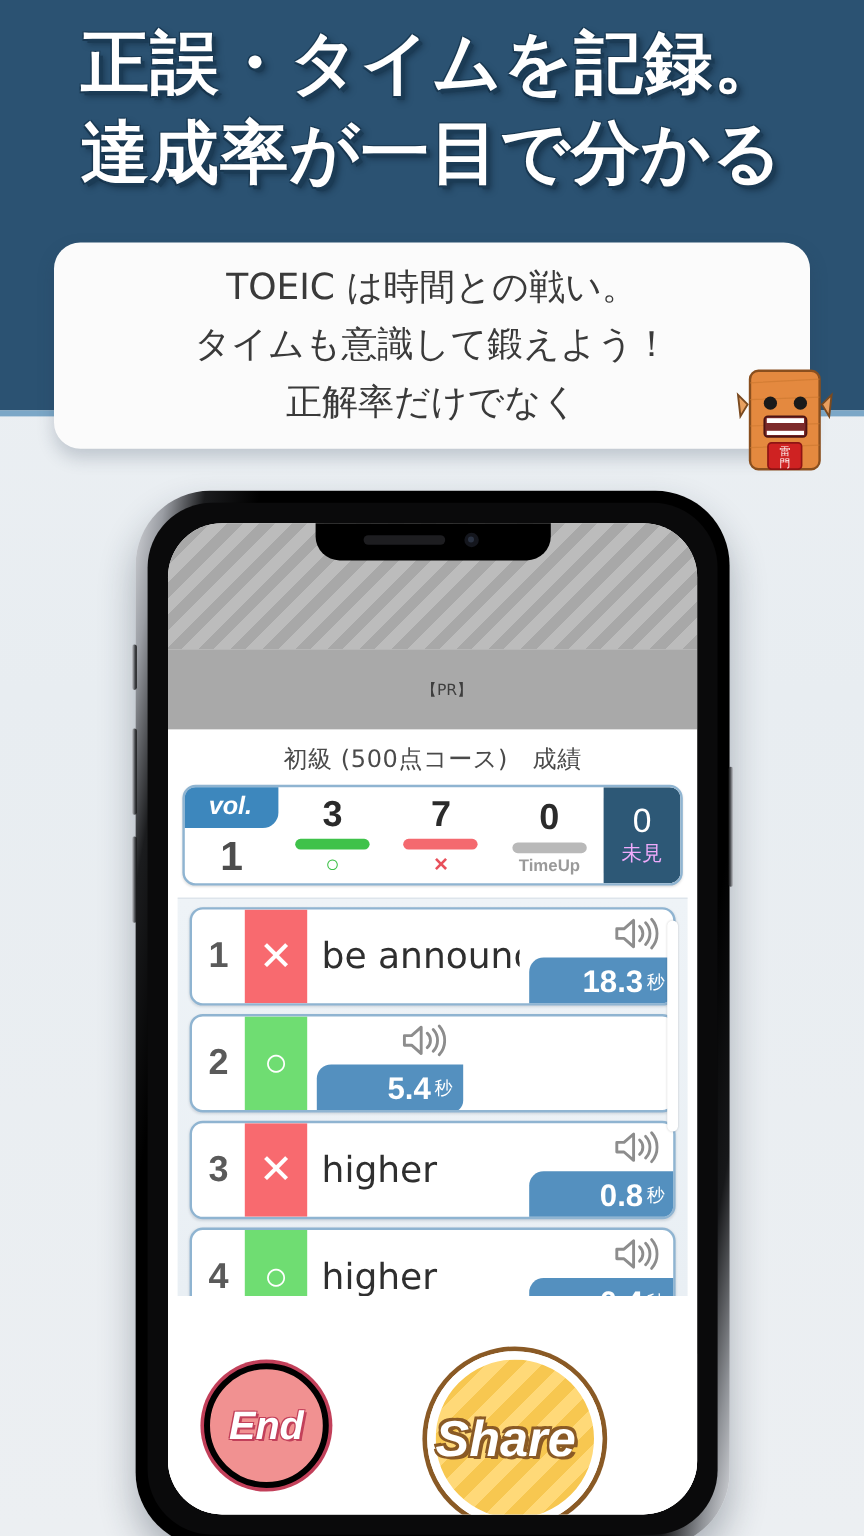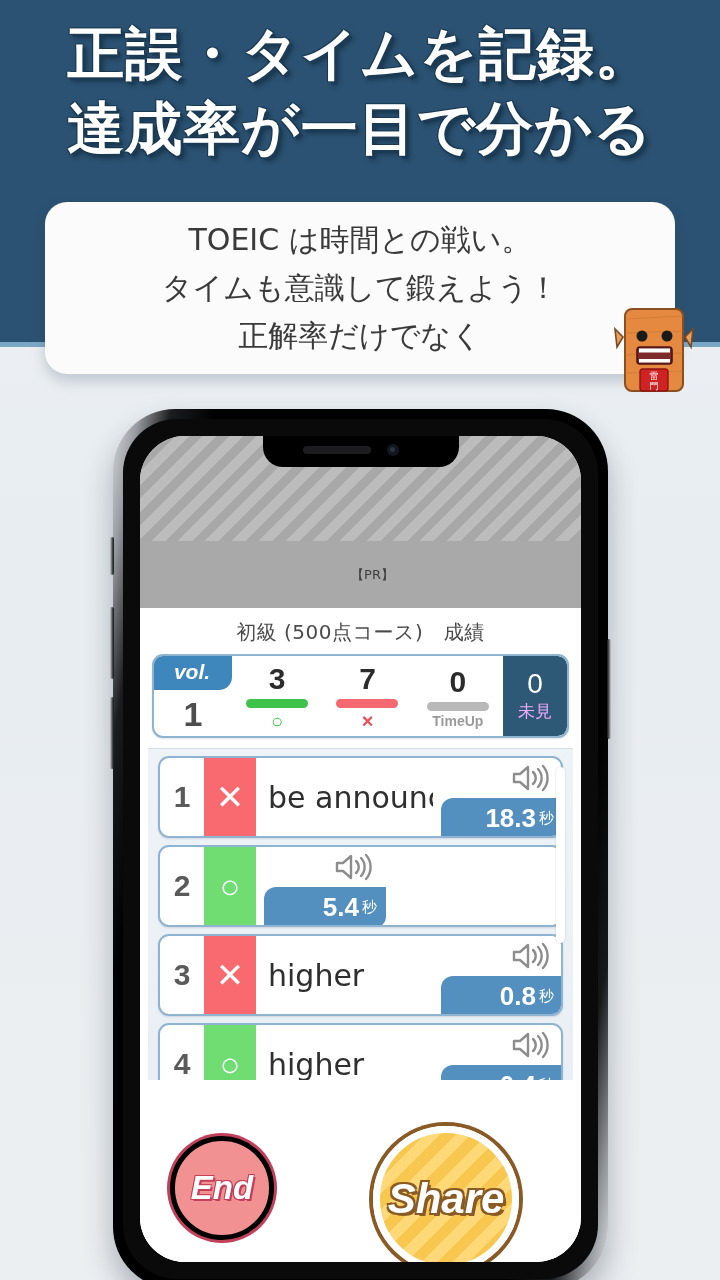--- a/index.html
+++ b/index.html
@@ -209,25 +209,25 @@
     position:absolute; left:30px; top:8px; width:104px; height:104px;
     border-radius:50%; background:#f19191; border:5px solid #000000;
     box-shadow:0 0 0 3px #c2405a;
     display:flex; align-items:center; justify-content:center;
   }
   .btn-end span{
     font-size:33px; font-weight:bold; font-style:italic; color:#fff;
     text-shadow:2px 2px 0 #c2405a,-1px -1px 0 #c2405a,1px -1px 0 #c2405a,-1px 1px 0 #c2405a;
   }
   .btn-share{
-    position:absolute; left:233px; top:-2px; width:146px; height:146px;
+    position:absolute; left:216px; top:-2px; width:146px; height:146px;
     border-radius:50%; border:7px solid #fff;
     background:repeating-linear-gradient(-45deg,#f7c750 0 11px,#ffd978 11px 22px);
     box-shadow:0 0 0 4px #8a5a25;
-    display:flex; align-items:center; justify-content:center;
+    display:flex; align-items:center; justify-content:flex-start;
   }
   .btn-share span{
     font-size:42px; font-weight:bold; font-style:italic; color:#fff;
     text-shadow:3px 3px 0 #8a5a25,-2px -2px 0 #8a5a25,2px -2px 0 #8a5a25,-2px 2px 0 #8a5a25;
   }
 </style>
 </head>
 <body>
 
 <div class="header-band"></div>

